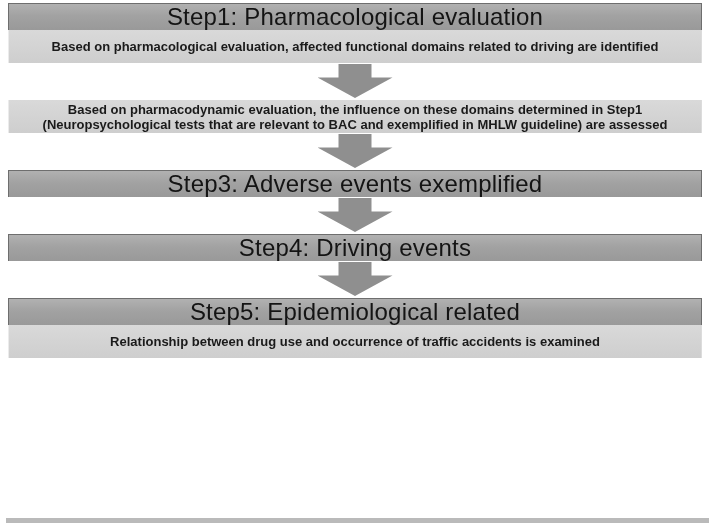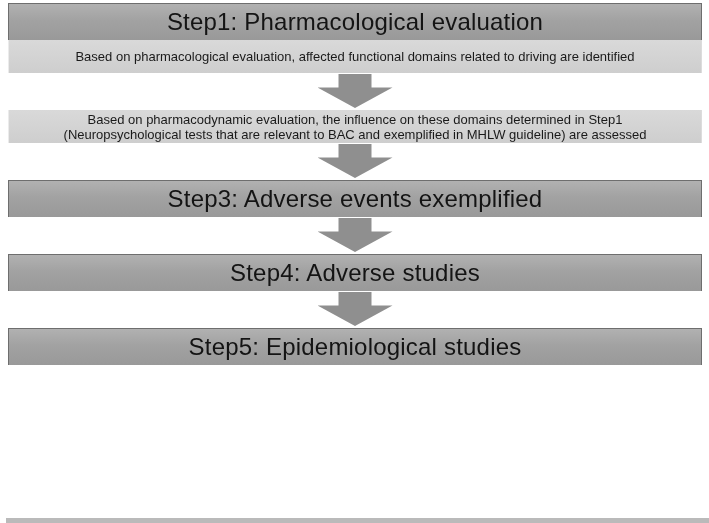--- a/index.html
+++ b/index.html
@@ -18,21 +18,21 @@
     background: #ffffff;
   }
   .flowchart {
     position: absolute;
     left: 8px;
     top: 3px;
     width: 694px;
   }
   .step-header {
     box-sizing: border-box;
-    height: 37px;
+    height: 27px;
     display: flex;
     align-items: center;
     justify-content: center;
     background: linear-gradient(180deg, #b1b1b1 0%, #a2a2a2 45%, #999999 100%);
     border: 1px solid #6e6e6e;
     border-bottom: none;
   }
   .step-title {
     font-size: 24px;
     color: #141414;
@@ -48,20 +48,21 @@
     background: linear-gradient(180deg, #d9d9d9 0%, #cecece 100%);
     border-left: 1px solid #ebebeb;
     border-right: 1px solid #dcdcdc;
   }
   .step-desc .desc-text {
     font-size: 13px;
     line-height: 15px;
     text-align: center;
     color: #1a1a1a;
     white-space: pre-wrap;
+    font-weight: bold;
   }
   .arrow-gap {
     height: 36px;
     display: flex;
     justify-content: center;
     align-items: flex-start;
     padding-top: 1px;
   }
   .down-arrow {
     width: 75px;
@@ -113,30 +114,33 @@
         <span class="step-title">Step3: Adverse events exemplified</span>
       </div>
     </div>
 
     <div class="arrow-gap">
       <div class="down-arrow"></div>
     </div>
 
     <div class="step">
       <div class="step-header">
-        <span class="step-title">Step4: Adverse studies</span>
+        <span class="step-title">Step4: Driving events</span>
       </div>
     </div>
 
     <div class="arrow-gap">
       <div class="down-arrow"></div>
     </div>
 
     <div class="step">
       <div class="step-header">
-        <span class="step-title">Step5: Epidemiological studies</span>
+        <span class="step-title">Step5: Epidemiological related</span>
+      </div>
+      <div class="step-desc">
+        <span class="desc-text">Relationship between drug use and occurrence of traffic accidents is examined</span>
       </div>
     </div>
 
   </div>
 
   <div class="bottom-strip"></div>
 </div>
 
 </body></html>

